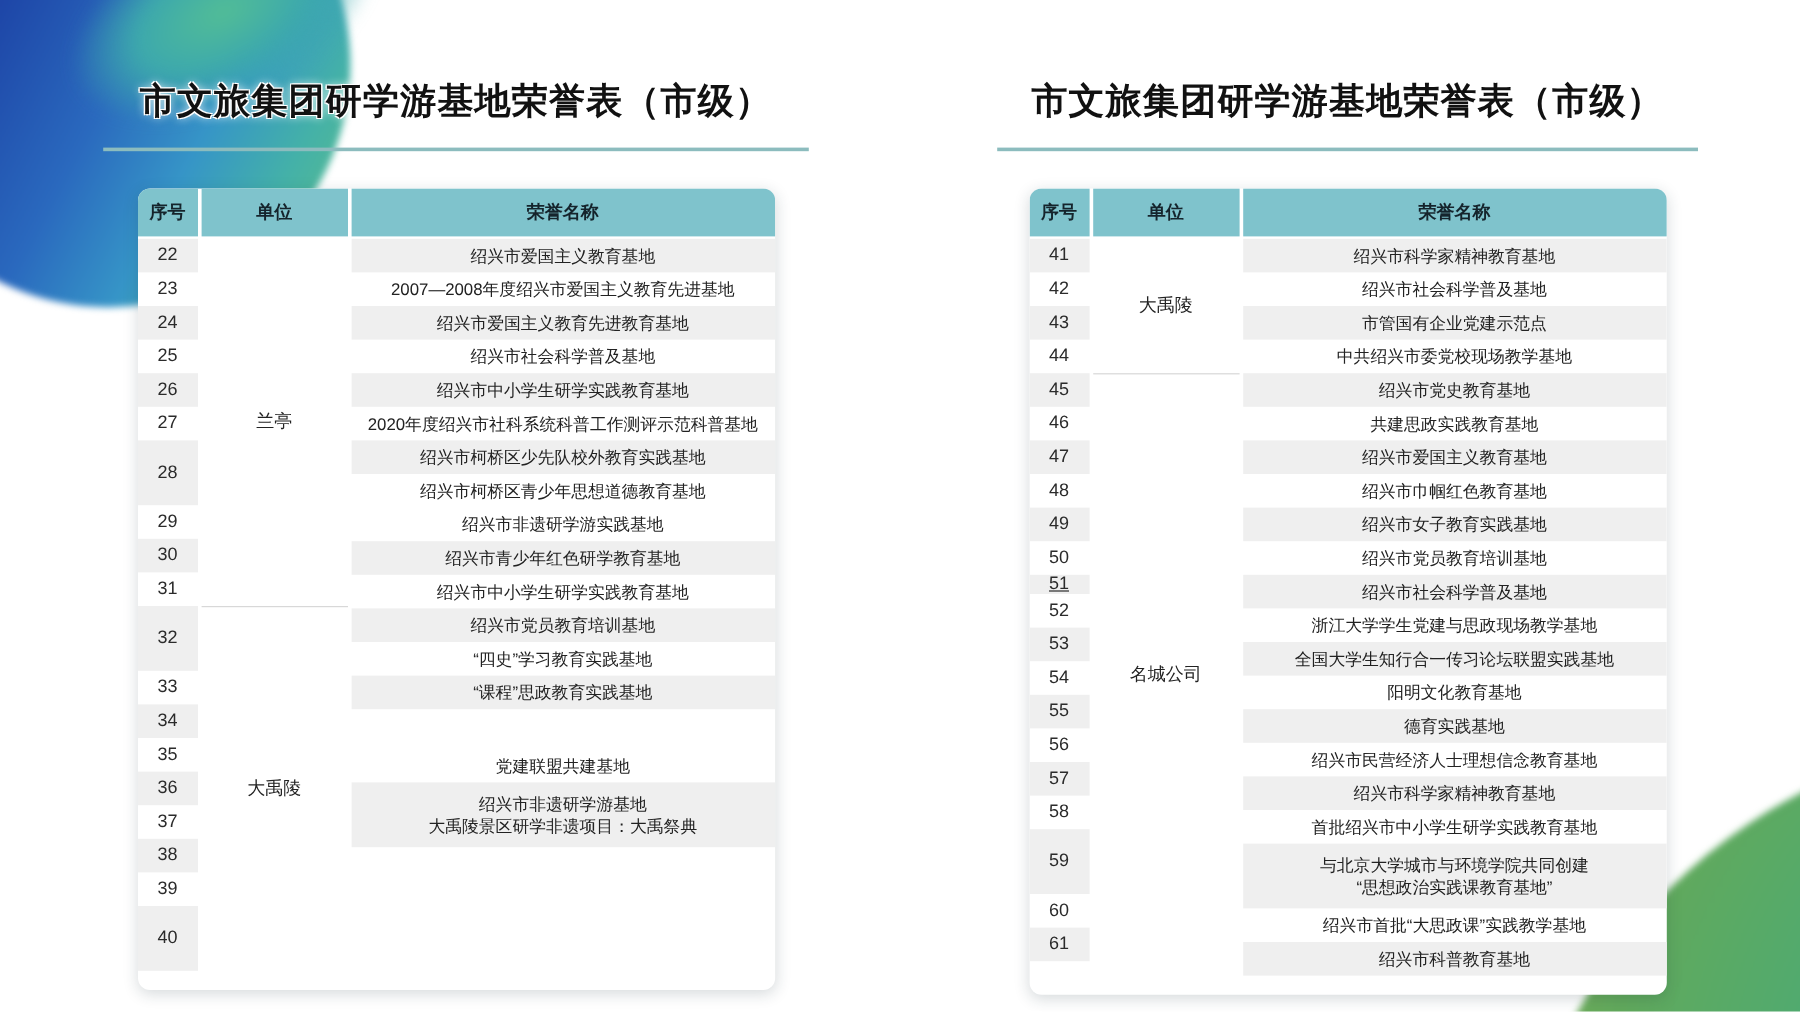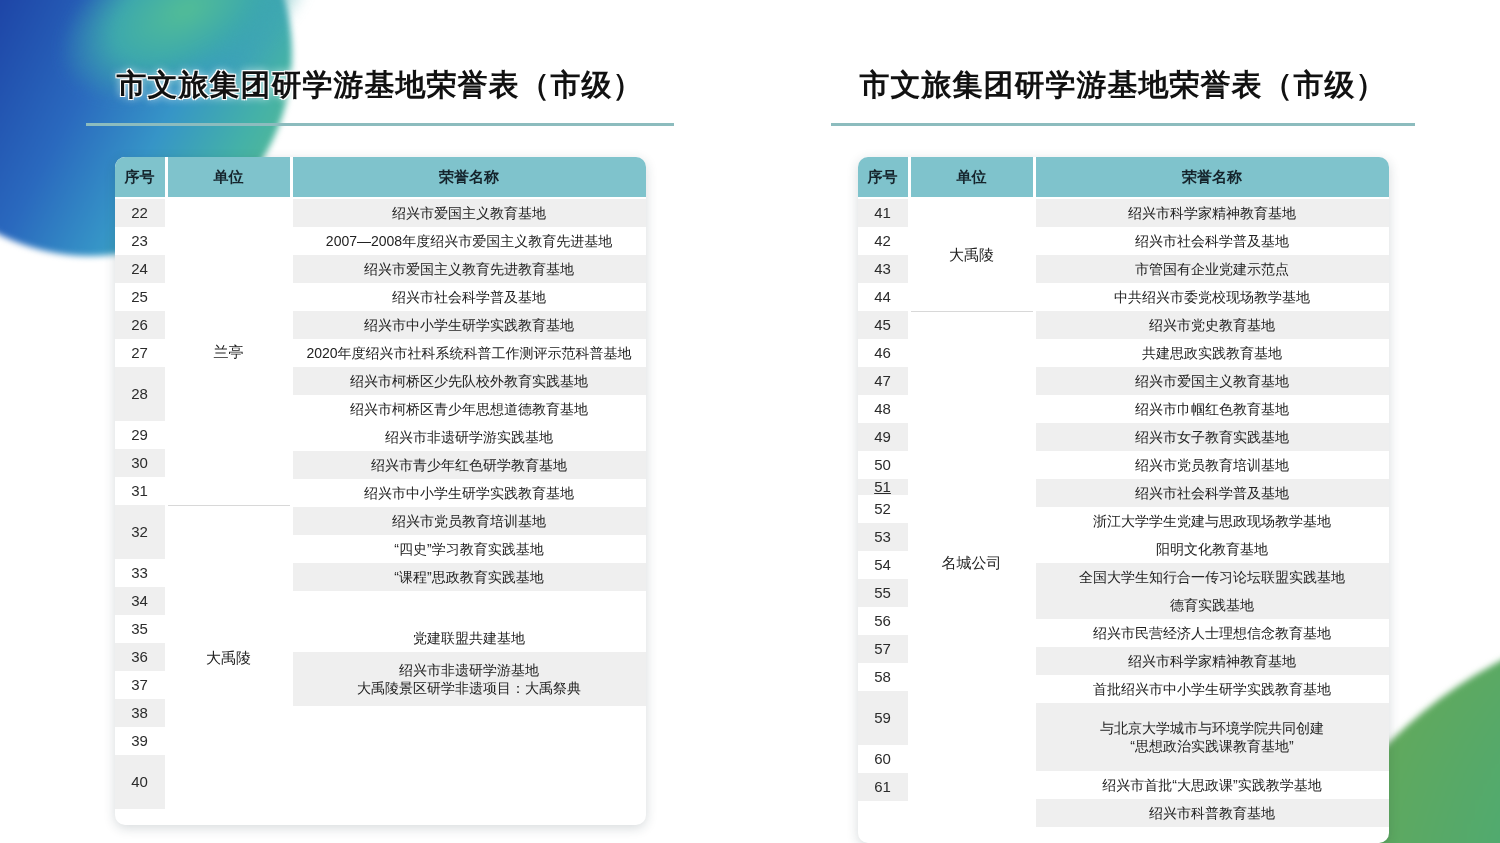--- a/index.html
+++ b/index.html
@@ -219,39 +219,39 @@
           </div>
           <div class="cell honor" style="height: 28px;">
             <div>绍兴市党员教育培训基地</div>
           </div>
           <div class="cell honor shade" style="height: 28px;">
             <div>绍兴市社会科学普及基地</div>
           </div>
           <div class="cell honor" style="height: 28px;">
             <div>浙江大学学生党建与思政现场教学基地</div>
           </div>
+          <div class="cell honor shade" style="height: 28px;">
+            <div>全国大学生知行合一传习论坛联盟实践基地</div>
+          </div>
           <div class="cell honor" style="height: 28px;">
             <div>阳明文化教育基地</div>
-          </div>
-          <div class="cell honor shade" style="height: 28px;">
-            <div>全国大学生知行合一传习论坛联盟实践基地</div>
           </div>
           <div class="cell honor shade" style="height: 28px; align-items: center;">
             <div>德育实践基地</div>
           </div>
           <div class="cell honor" style="height: 28px;">
             <div>绍兴市民营经济人士理想信念教育基地</div>
           </div>
           <div class="cell honor shade" style="height: 28px;">
             <div>绍兴市科学家精神教育基地</div>
           </div>
           <div class="cell honor" style="height: 28px;">
             <div>首批绍兴市中小学生研学实践教育基地</div>
           </div>
-          <div class="cell honor shade" style="height: 68px;">
+          <div class="cell honor shade" style="height: 54px;">
             <div>与北京大学城市与环境学院共同创建</div>
             <div>“思想政治实践课教育基地”</div>
           </div>
           <div class="cell honor" style="height: 28px;">
             <div>绍兴市首批“大思政课”实践教学基地</div>
           </div>
           <div class="cell honor shade" style="height: 28px;">
             <div>绍兴市科普教育基地</div>
           </div>
         </div>

